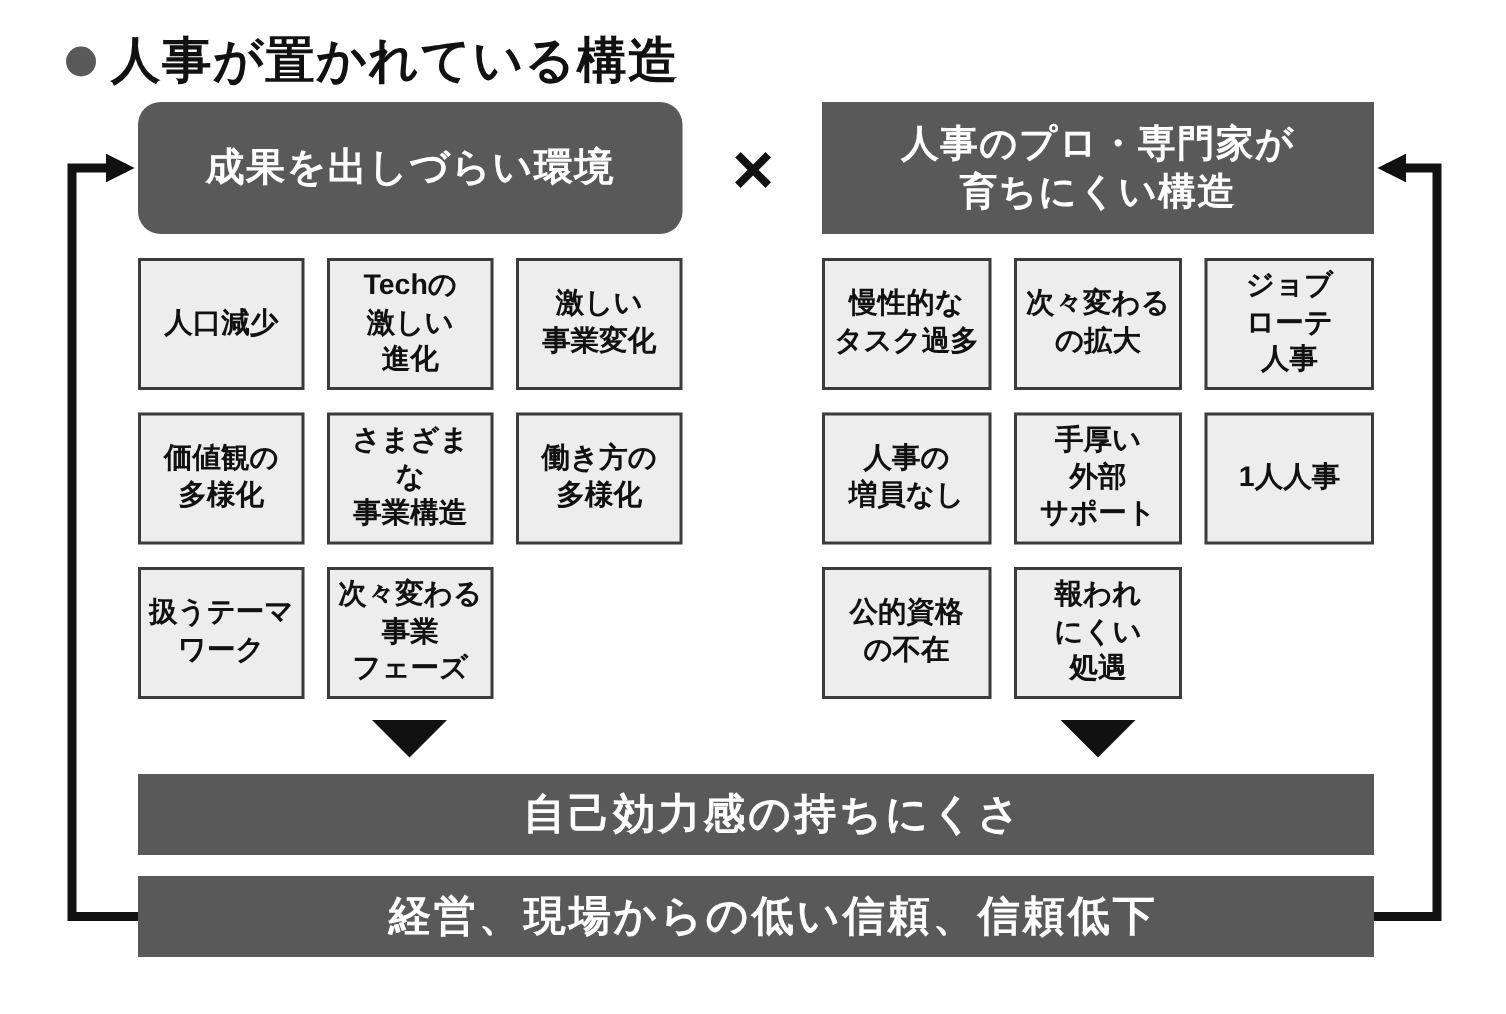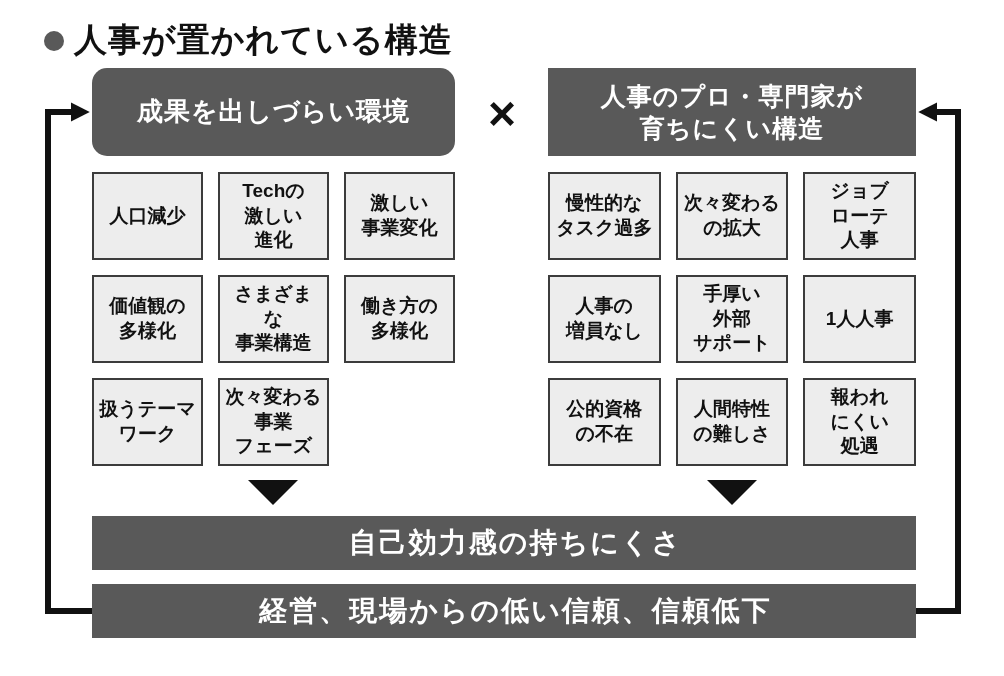--- a/index.html
+++ b/index.html
@@ -183,22 +183,20 @@
 ローテ
 人事</div>
     <div class="cell">人事の
 増員なし</div>
     <div class="cell">手厚い
 外部
 サポート</div>
     <div class="cell">1人人事</div>
     <div class="cell">公的資格
 の不在</div>
-    <div class="cell">人間特性
-の難しさ</div>
     <div class="cell">報われ
 にくい
 処遇</div>
   </div>
 
   <div class="tri tri-left"></div>
   <div class="tri tri-right"></div>
 
   <div class="bar bar1">自己効力感の持ちにくさ</div>
   <div class="bar bar2">経営、現場からの低い信頼、信頼低下</div>

